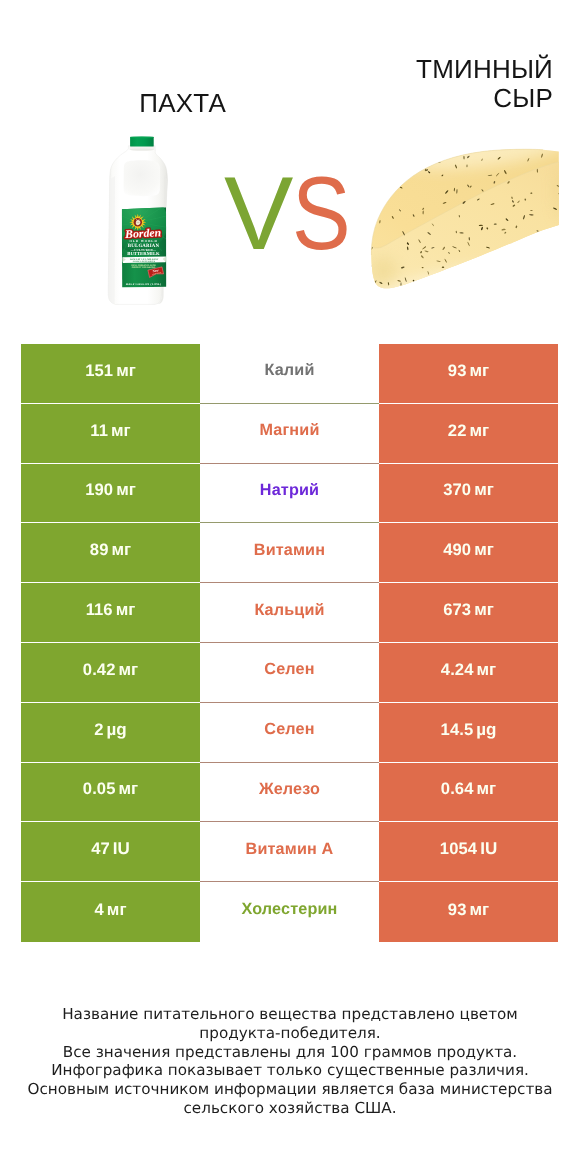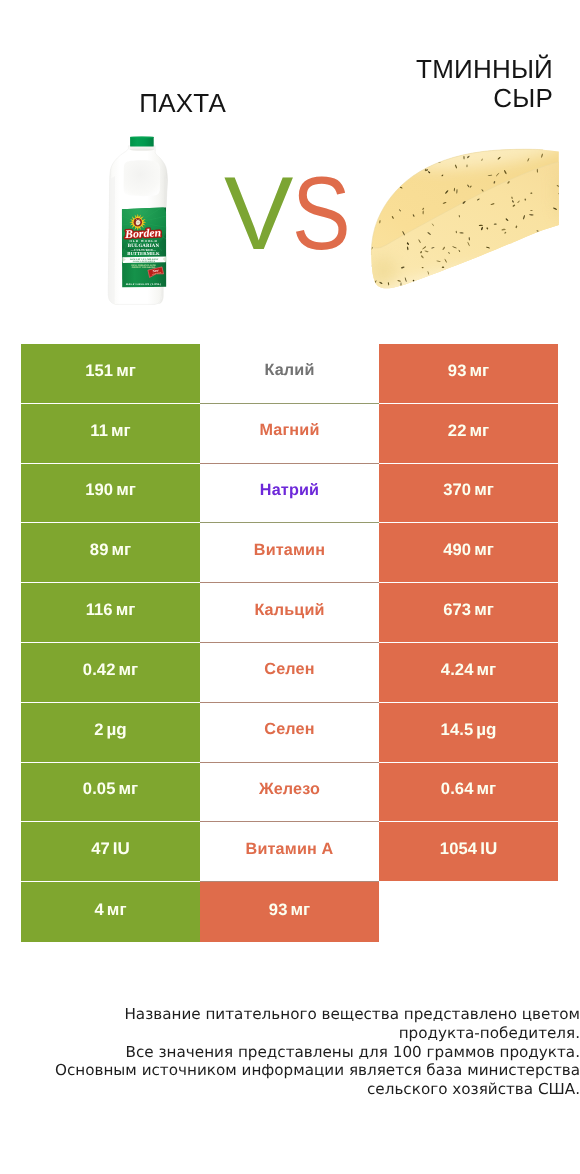--- a/index.html
+++ b/index.html
@@ -22,21 +22,21 @@
   .cL{background:#7FA62F;border-bottom:1.5px solid #fff;}
   .cR{background:#DF6C4B;border-bottom:1.5px solid #fff;text-align:center;}
   .row:last-child .cL,.row:last-child .cR{border-bottom:none;}
   .cM{width:179px;height:100%;display:flex;align-items:center;justify-content:center;box-sizing:border-box;background:#ffffff;border-bottom:1px solid #7FA62F;}
   .row:last-child .cM{border-bottom:none;}
   .txt{display:flex;align-items:baseline;position:relative;top:-2.5px;}
   .num{font-size:16.6px;font-weight:bold;letter-spacing:.1px;}
   .unit{font-size:17px;font-weight:bold;margin-left:3px;}
   .lab{font-size:16.2px;font-weight:bold;position:relative;top:-2.5px;letter-spacing:.15px;}
   
-  .foot{position:absolute;left:0;top:1005px;width:580px;text-align:right;font-family:"DejaVu Sans",sans-serif;font-size:15.2px;line-height:18.8px;color:#1d1d1d;}
+  .foot{position:absolute;left:0;top:1005px;width:580px;text-align:center;font-family:"DejaVu Sans",sans-serif;font-size:15.2px;line-height:18.8px;color:#1d1d1d;}
 </style>
 </head>
 <body>
 
 <div class="page">
   <div class="hdr">
     <div class="title" id="t-left">ПАХТА</div>
     <div class="title" id="t-right">ТМИННЫЙ СЫР</div>
     <div class="vs"><span class="v">V</span><span class="s">S</span></div>
     <svg class="jug" viewBox="0 0 720 1770" width="72" height="177" preserveAspectRatio="none">
@@ -516,28 +516,32 @@
           </span>
         </div>
       </div>
       <div class="row">
         <div class="cL">
           <span class="txt">
             <span class="num">4</span>
             <span class="unit">мг</span>
           </span>
         </div>
+        <div class="cM" style="border-bottom-color:#969b6e">
+          <span class="lab" style="color:#7FA62F">Холестерин</span>
+        </div>
         <div class="cR">
           <span class="txt">
             <span class="num">93</span>
             <span class="unit">мг</span>
           </span>
         </div>
       </div>
     </div>
   <div class="foot" id="foot">
       <div>Название питательного вещества представлено цветом</div>
       <div>продукта-победителя.</div>
       <div>Все значения представлены для 100 граммов продукта.</div>
+      <div>Инфографика показывает только существенные различия.</div>
       <div>Основным источником информации является база министерства</div>
       <div>сельского хозяйства США.</div>
     </div>
 </div>
 
 </body></html>

